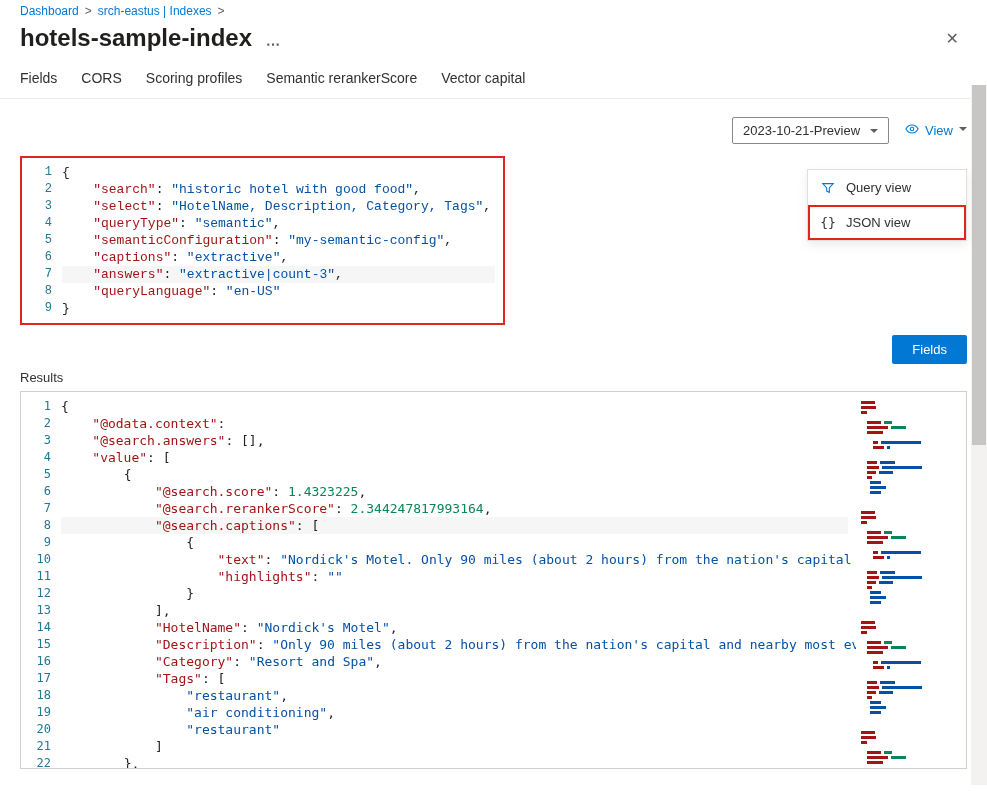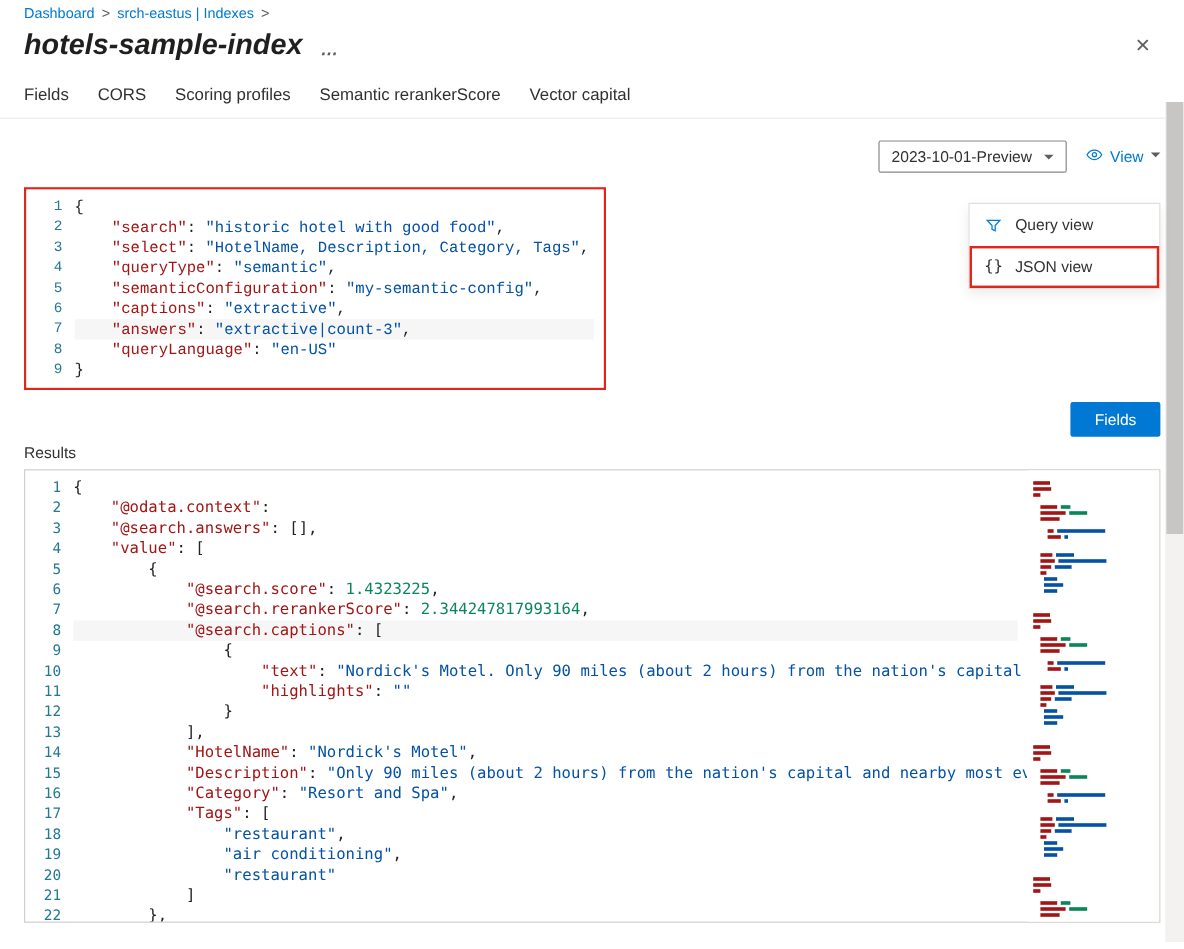--- a/index.html
+++ b/index.html
@@ -31,21 +31,20 @@
       justify-content: space-between;
       padding: 6px 20px 10px;
     }
     .title {
       font-size: 24px;
       font-weight: 600;
       color: #201f1e;
       display: flex;
       align-items: flex-end;
       gap: 8px;
-      font-style: italic;
     }
     .title-ellipsis { color: #605e5c; font-size: 14px; letter-spacing: 1px; margin-left: 6px; }
     .close-btn { font-size: 16px; color: #605e5c; cursor: pointer; padding: 4px 8px; }
     
     .tabs {
       display: flex;
       gap: 24px;
       padding: 0 20px;
       border-bottom: 1px solid #edebe9;
     }
@@ -253,21 +252,21 @@
   <div class="tab">CORS</div>
   <div class="tab">Scoring profiles</div>
   <div class="tab">Semantic rerankerScore</div>
   <div class="tab">Vector capital</div>
 </div>
 
 <div class="content">
 
   <div class="toolbar">
     <div class="api-select">
-      <span>2023-10-01-Preview</span>
+      <span>2023-10-21-Preview</span>
     </div>
     <div class="view-btn">
       <span class="ic" style="color:#0078d4;">
         <svg width="14" height="14" viewBox="0 0 16 16">
             <path fill="none" stroke="currentColor" stroke-width="1.2" d="M1 8s2.5-4.5 7-4.5S15 8 15 8s-2.5 4.5-7 4.5S1 8 1 8z"></path>
             <circle cx="8" cy="8" r="2" fill="none" stroke="currentColor" stroke-width="1.2"></circle>
           </svg>
       </span>
       <span>View</span>
     </div>

